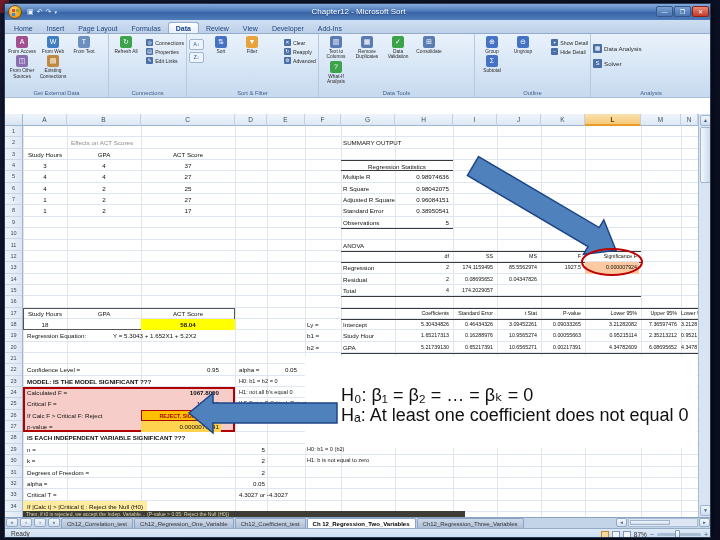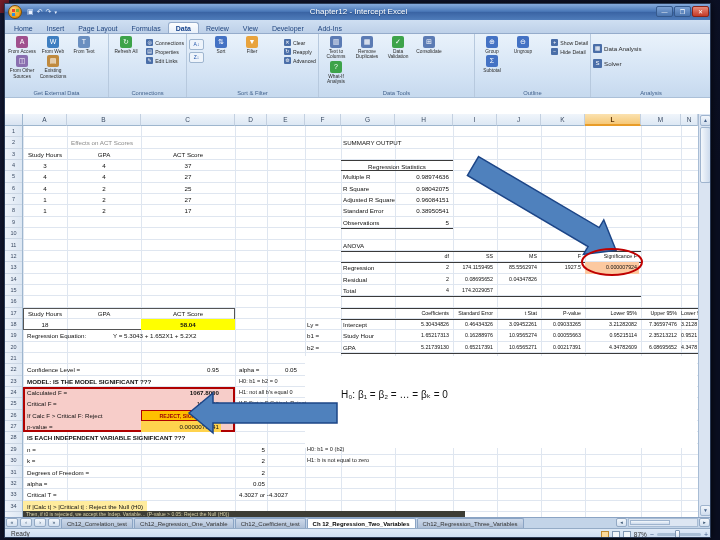--- a/index.html
+++ b/index.html
@@ -91,21 +91,21 @@
 .statusbar{position:absolute;top:524px;left:0;width:707px;height:11px;background:linear-gradient(#dfeaf7,#c9dbf0);border-top:1px solid #94abc6;font-size:6.5px;color:#333;z-index:25}
 .ready{position:absolute;left:6px;top:0;line-height:10px}
 .sright{position:absolute;right:4px;top:0;height:10px;display:flex;align-items:center;gap:3px}
 .vicon{width:8px;height:7px;border:1px solid #8098b4;background:#f2f6fb}
 .vicon.on{background:#fbd99a;border-color:#c08a30}
 .ztrack{width:44px;height:3px;background:#aabfd6;border-radius:2px;position:relative}
 .zthumb{position:absolute;left:18px;top:-3px;width:5px;height:9px;background:linear-gradient(#fdfeff,#d4e0ef);border:1px solid #8098b4;border-radius:1px}
 .zbtn{font-size:7px;color:#44618a;line-height:9px}
 
 .ovsvg{position:absolute;left:0;top:0;z-index:40;pointer-events:none}
-.hyp{position:absolute;left:336px;top:381px;font-size:10px;line-height:20px;color:#111;z-index:45;white-space:nowrap}
+.hyp{position:absolute;left:336px;top:381px;font-size:18px;line-height:20px;color:#111;z-index:45;white-space:nowrap}
 </style>
 </head>
 <body>
 
 <div class="slide">
   <div class="accent"></div>
 
   <div class="excel">
 
     <div class="titlebar">
@@ -116,21 +116,21 @@
             <i style="background:#2f8fde"></i>
             <i style="background:#f3ae22"></i>
           </span>
       </div>
       <div class="qat">
         <span>▣</span>
         <span>↶</span>
         <span>↷</span>
         <span style="font-size:5px">▾</span>
       </div>
-      <div class="title">Chapter12 - Intercept Excel</div>
+      <div class="title">Chapter12 - Microsoft Sort</div>
       <div class="winbtns">
         <div class="wb">—</div>
         <div class="wb">❐</div>
         <div class="wb close">✕</div>
       </div>
     </div>
 
     <div id="tabstrip">
         <div class="rtab">Home</div>
         <div class="rtab">Insert</div>
@@ -503,20 +503,21 @@
     </div>
 
     <svg class="ovsvg" width="707" height="535" viewBox="0 0 707 535">
       <polygon points="0,-11 140,-11 140,-20 166,0 140,20 140,11 0,11" transform="translate(468,162) rotate(30.5)" fill="#4f81bd" stroke="#1c4587" stroke-width="1.5"></polygon>
       <polygon points="332,399 208,399 208,389 184,409 208,429 208,419 332,419" fill="#4f81bd" stroke="#1c4587" stroke-width="1.5"></polygon>
       <ellipse cx="607" cy="258" rx="30" ry="13" fill="none" stroke="#bf0000" stroke-width="2"></ellipse>
     </svg>
 
     <div class="hyp">
       <div>H₀: β₁ = β₂ = … = βₖ = 0</div>
+      <div>Hₐ: At least one coefficient does not equal 0</div>
     </div>
 
     <div class="tabsrow">
       <div class="snav">«</div>
       <div class="snav">‹</div>
       <div class="snav">›</div>
       <div class="snav">»</div>
       <div id="stabs" style="display:flex;align-items:flex-end">
           <div class="stab">Ch12_Correlation_test</div>
           <div class="stab">Ch12_Regression_One_Variable</div>

